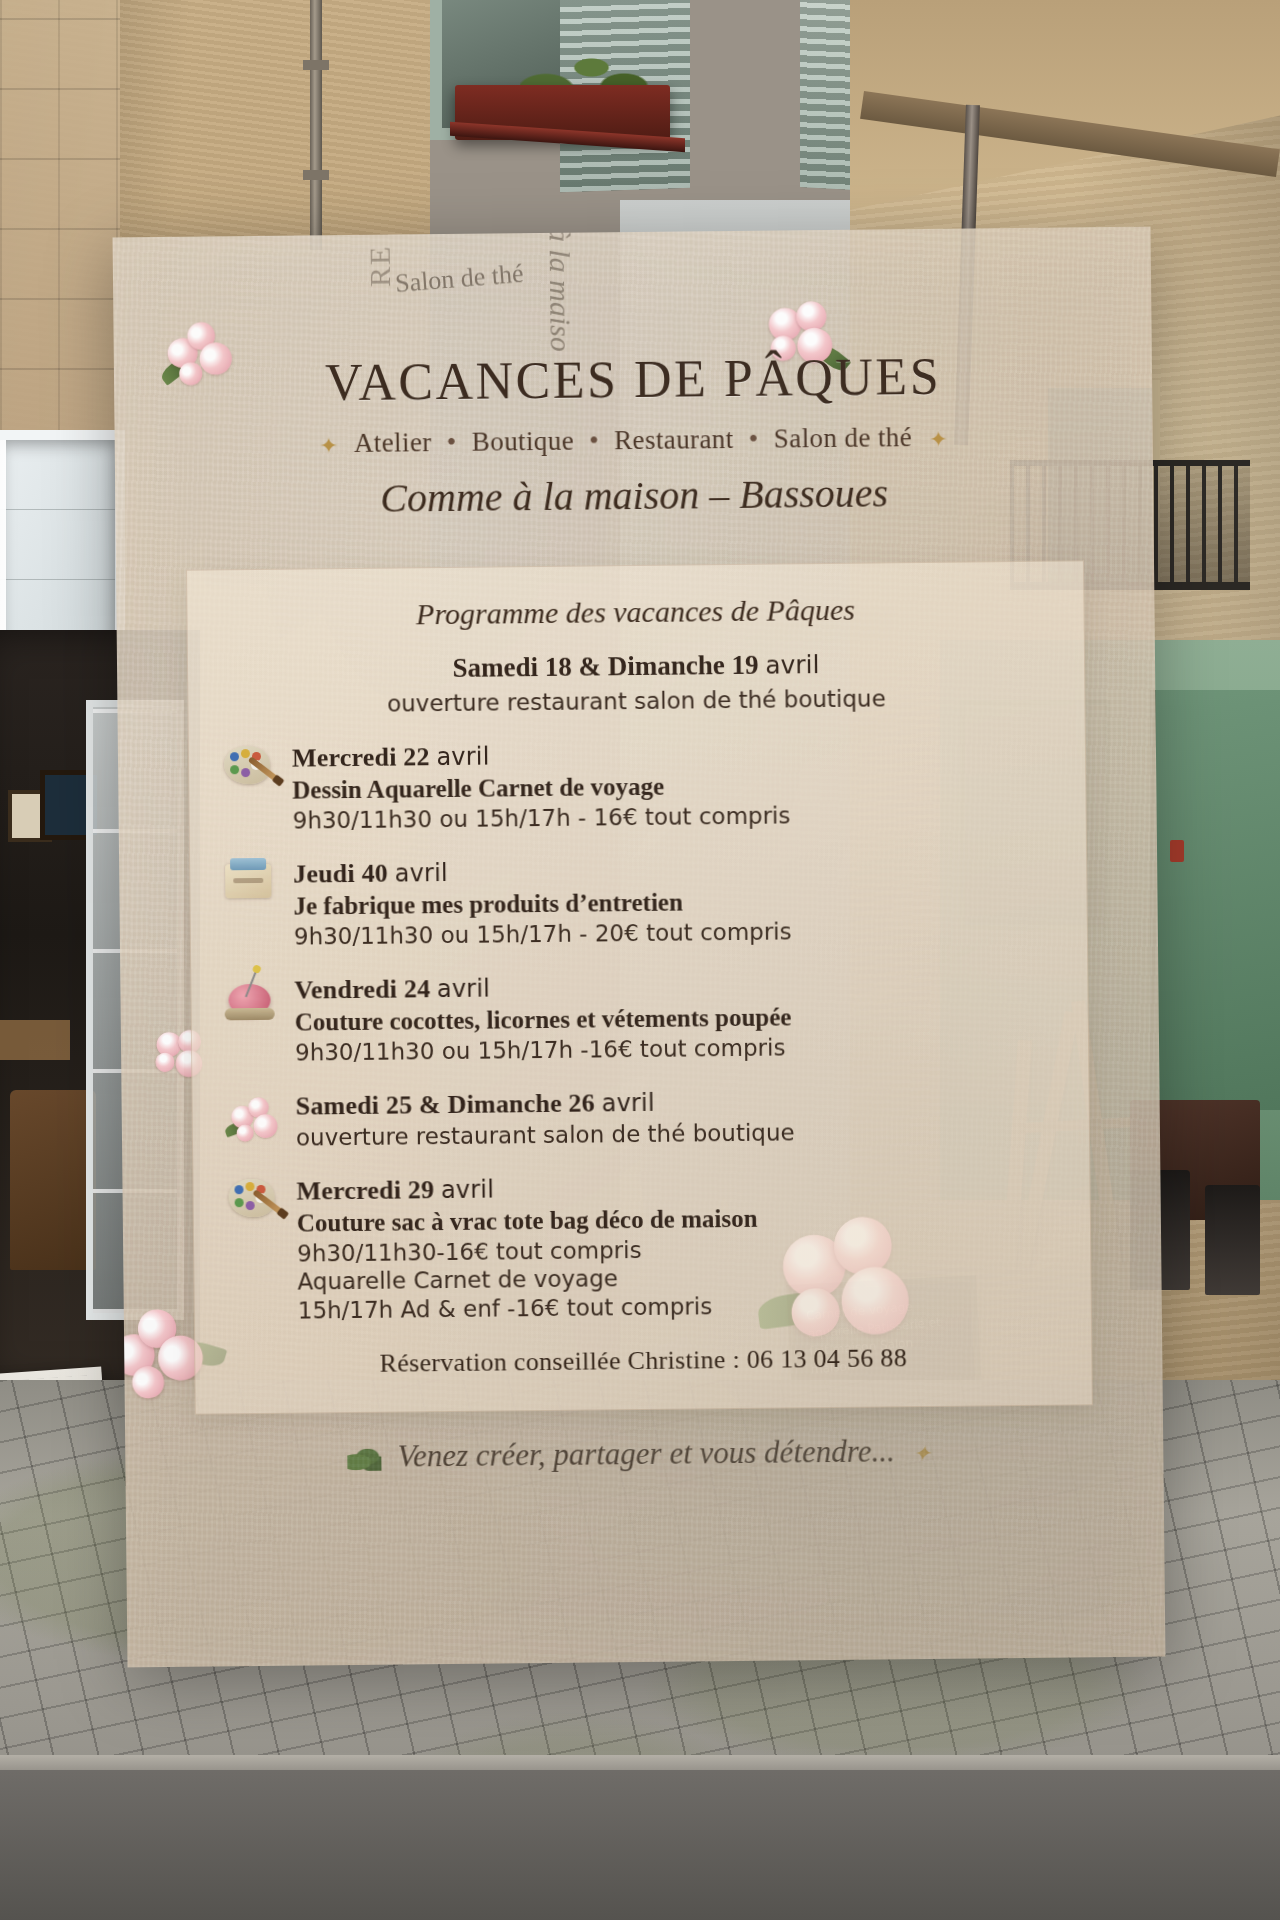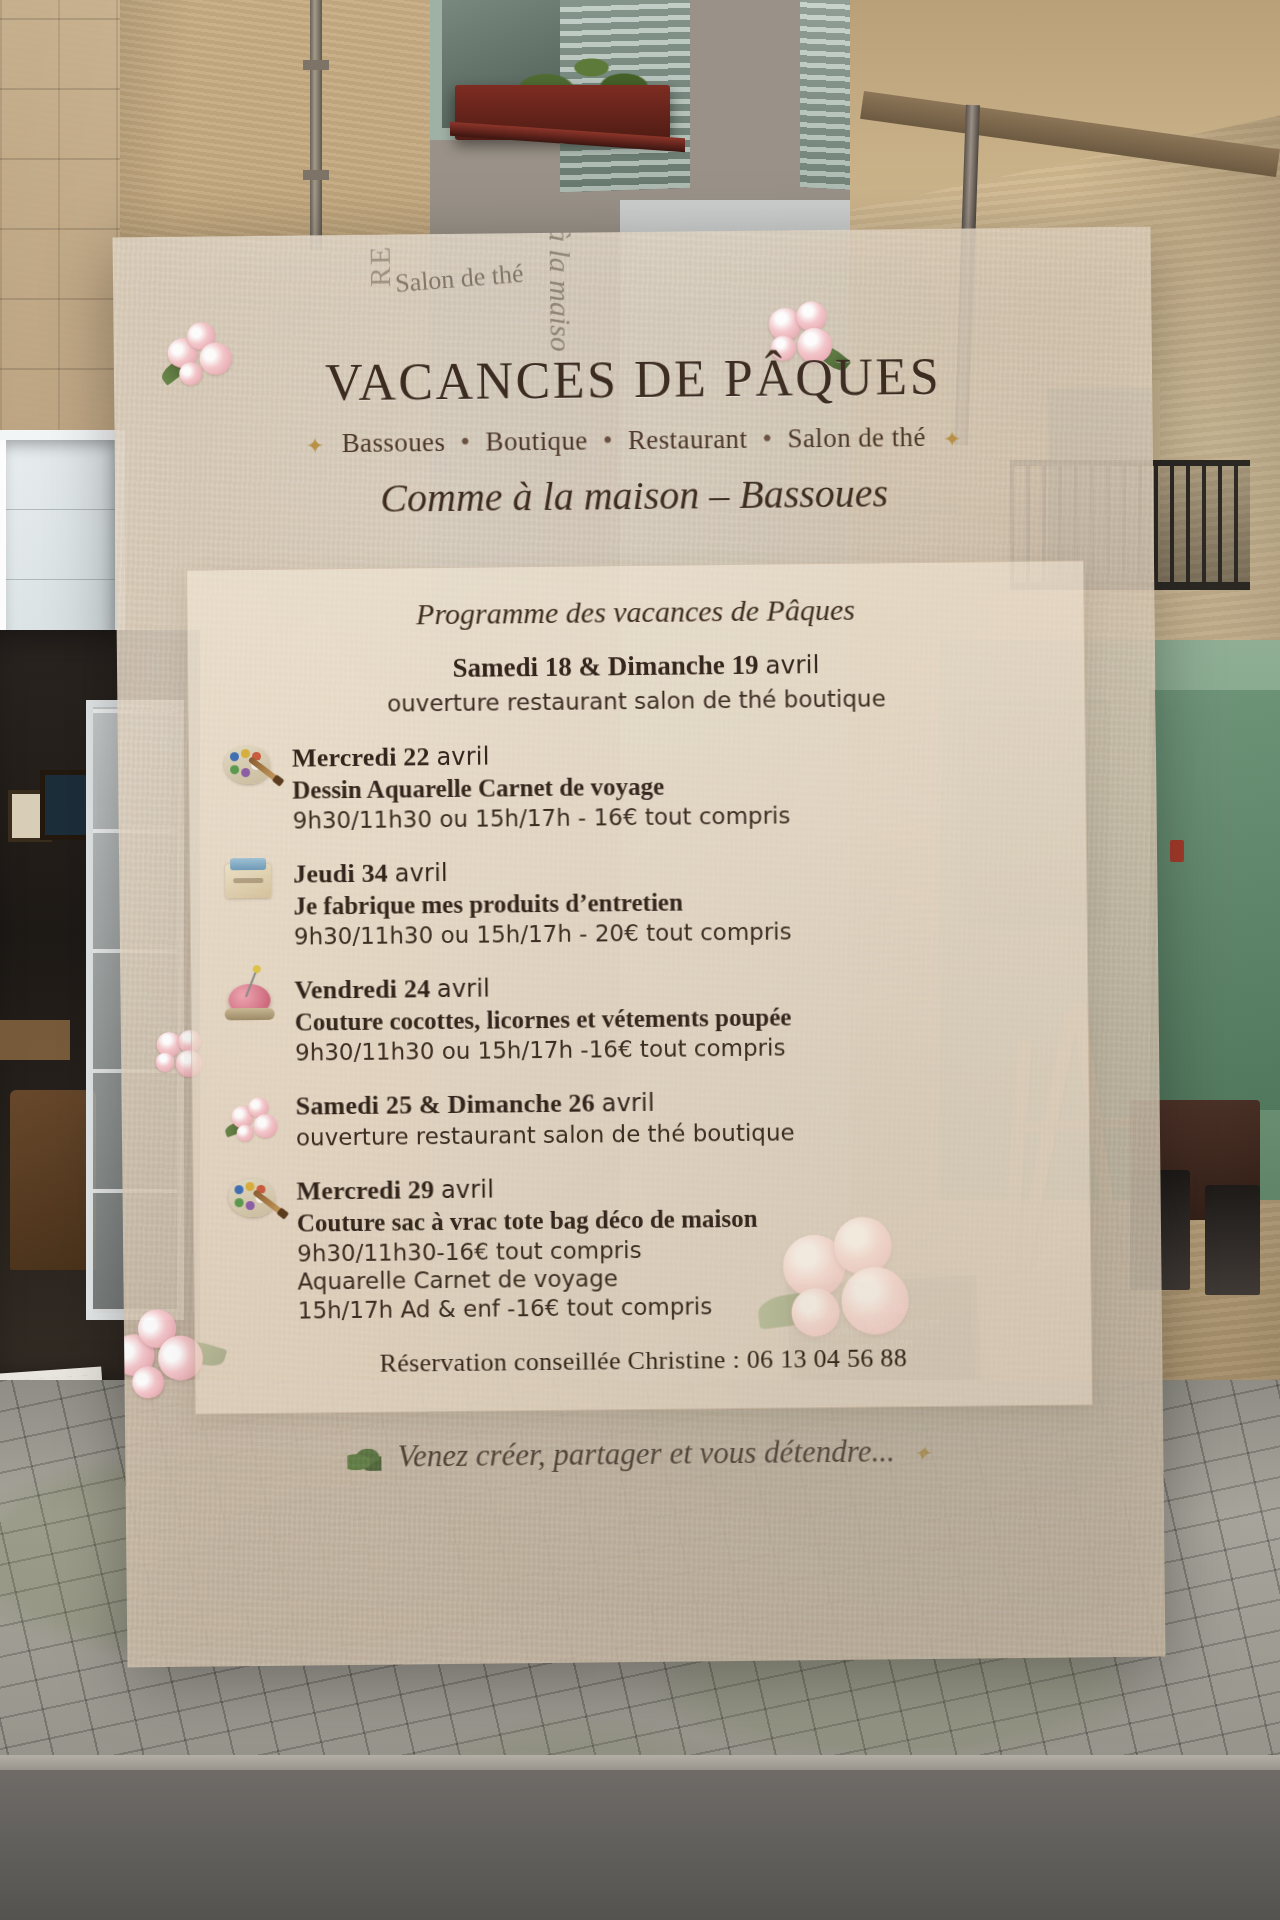--- a/index.html
+++ b/index.html
@@ -686,21 +686,21 @@
         <i class="p1"></i>
           <i class="p2"></i>
           <i class="p3"></i>
           <i class="p4"></i>
       </div>
 
       <div class="headline">
         <div class="title">VACANCES DE PÂQUES</div>
         <div class="subtitle">
           <span class="sparkle">✦</span>
-          <span>Bassoues</span>
+          <span>Atelier</span>
           <span class="dot">•</span>
           <span>Boutique</span>
           <span class="dot">•</span>
           <span>Restaurant</span>
           <span class="dot">•</span>
           <span>Salon de thé</span>
           <span class="sparkle">✦</span>
         </div>
         <div class="brand">Comme à la maison – Bassoues</div>
       </div>
@@ -736,21 +736,21 @@
             <div class="l-time">9h30/11h30 ou 15h/17h - 16€ tout compris</div>
           </div>
         </div>
 
         <div class="entry">
           <div class="badge">
             <div class="box-icon"></div>
           </div>
           <div class="lines">
             <div class="l-date">
-              <span>Jeudi 34</span>
+              <span>Jeudi 40</span>
               <em>avril</em>
             </div>
             <div class="l-act">Je fabrique mes produits d’entretien</div>
             <div class="l-time">9h30/11h30 ou 15h/17h - 20€ tout compris</div>
           </div>
         </div>
 
         <div class="entry">
           <div class="badge">
             <div class="pin-icon"></div>

